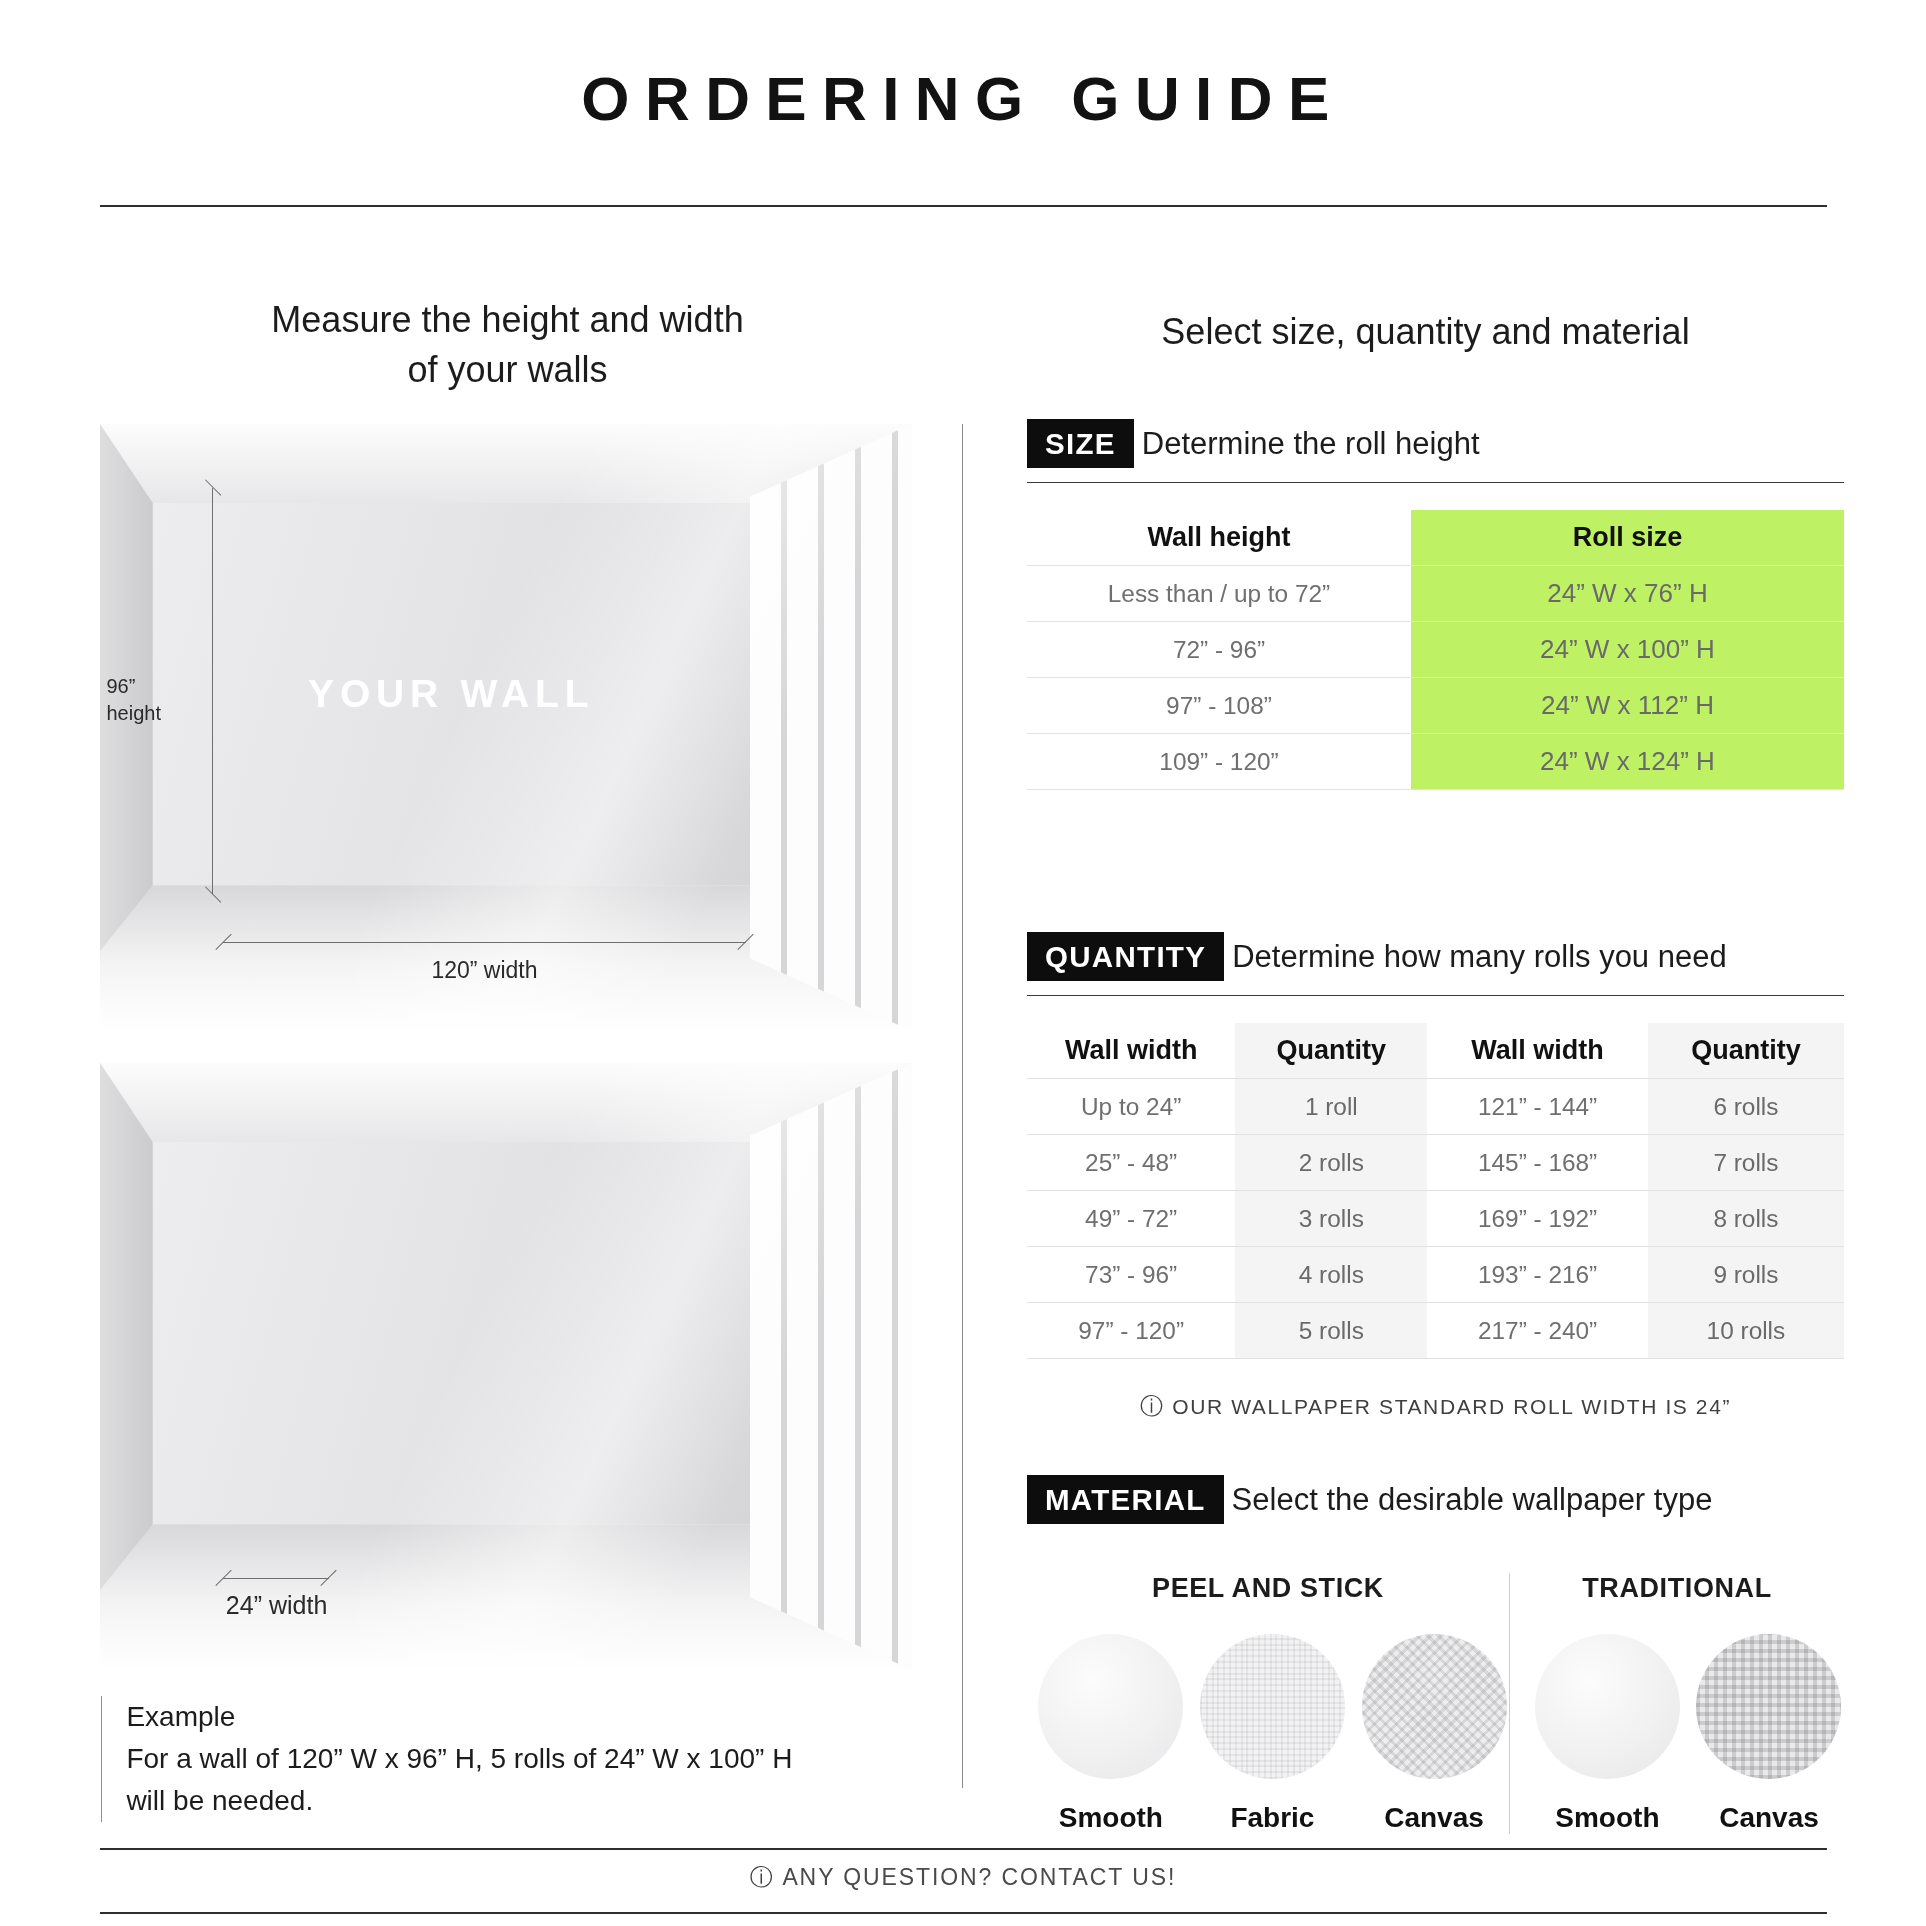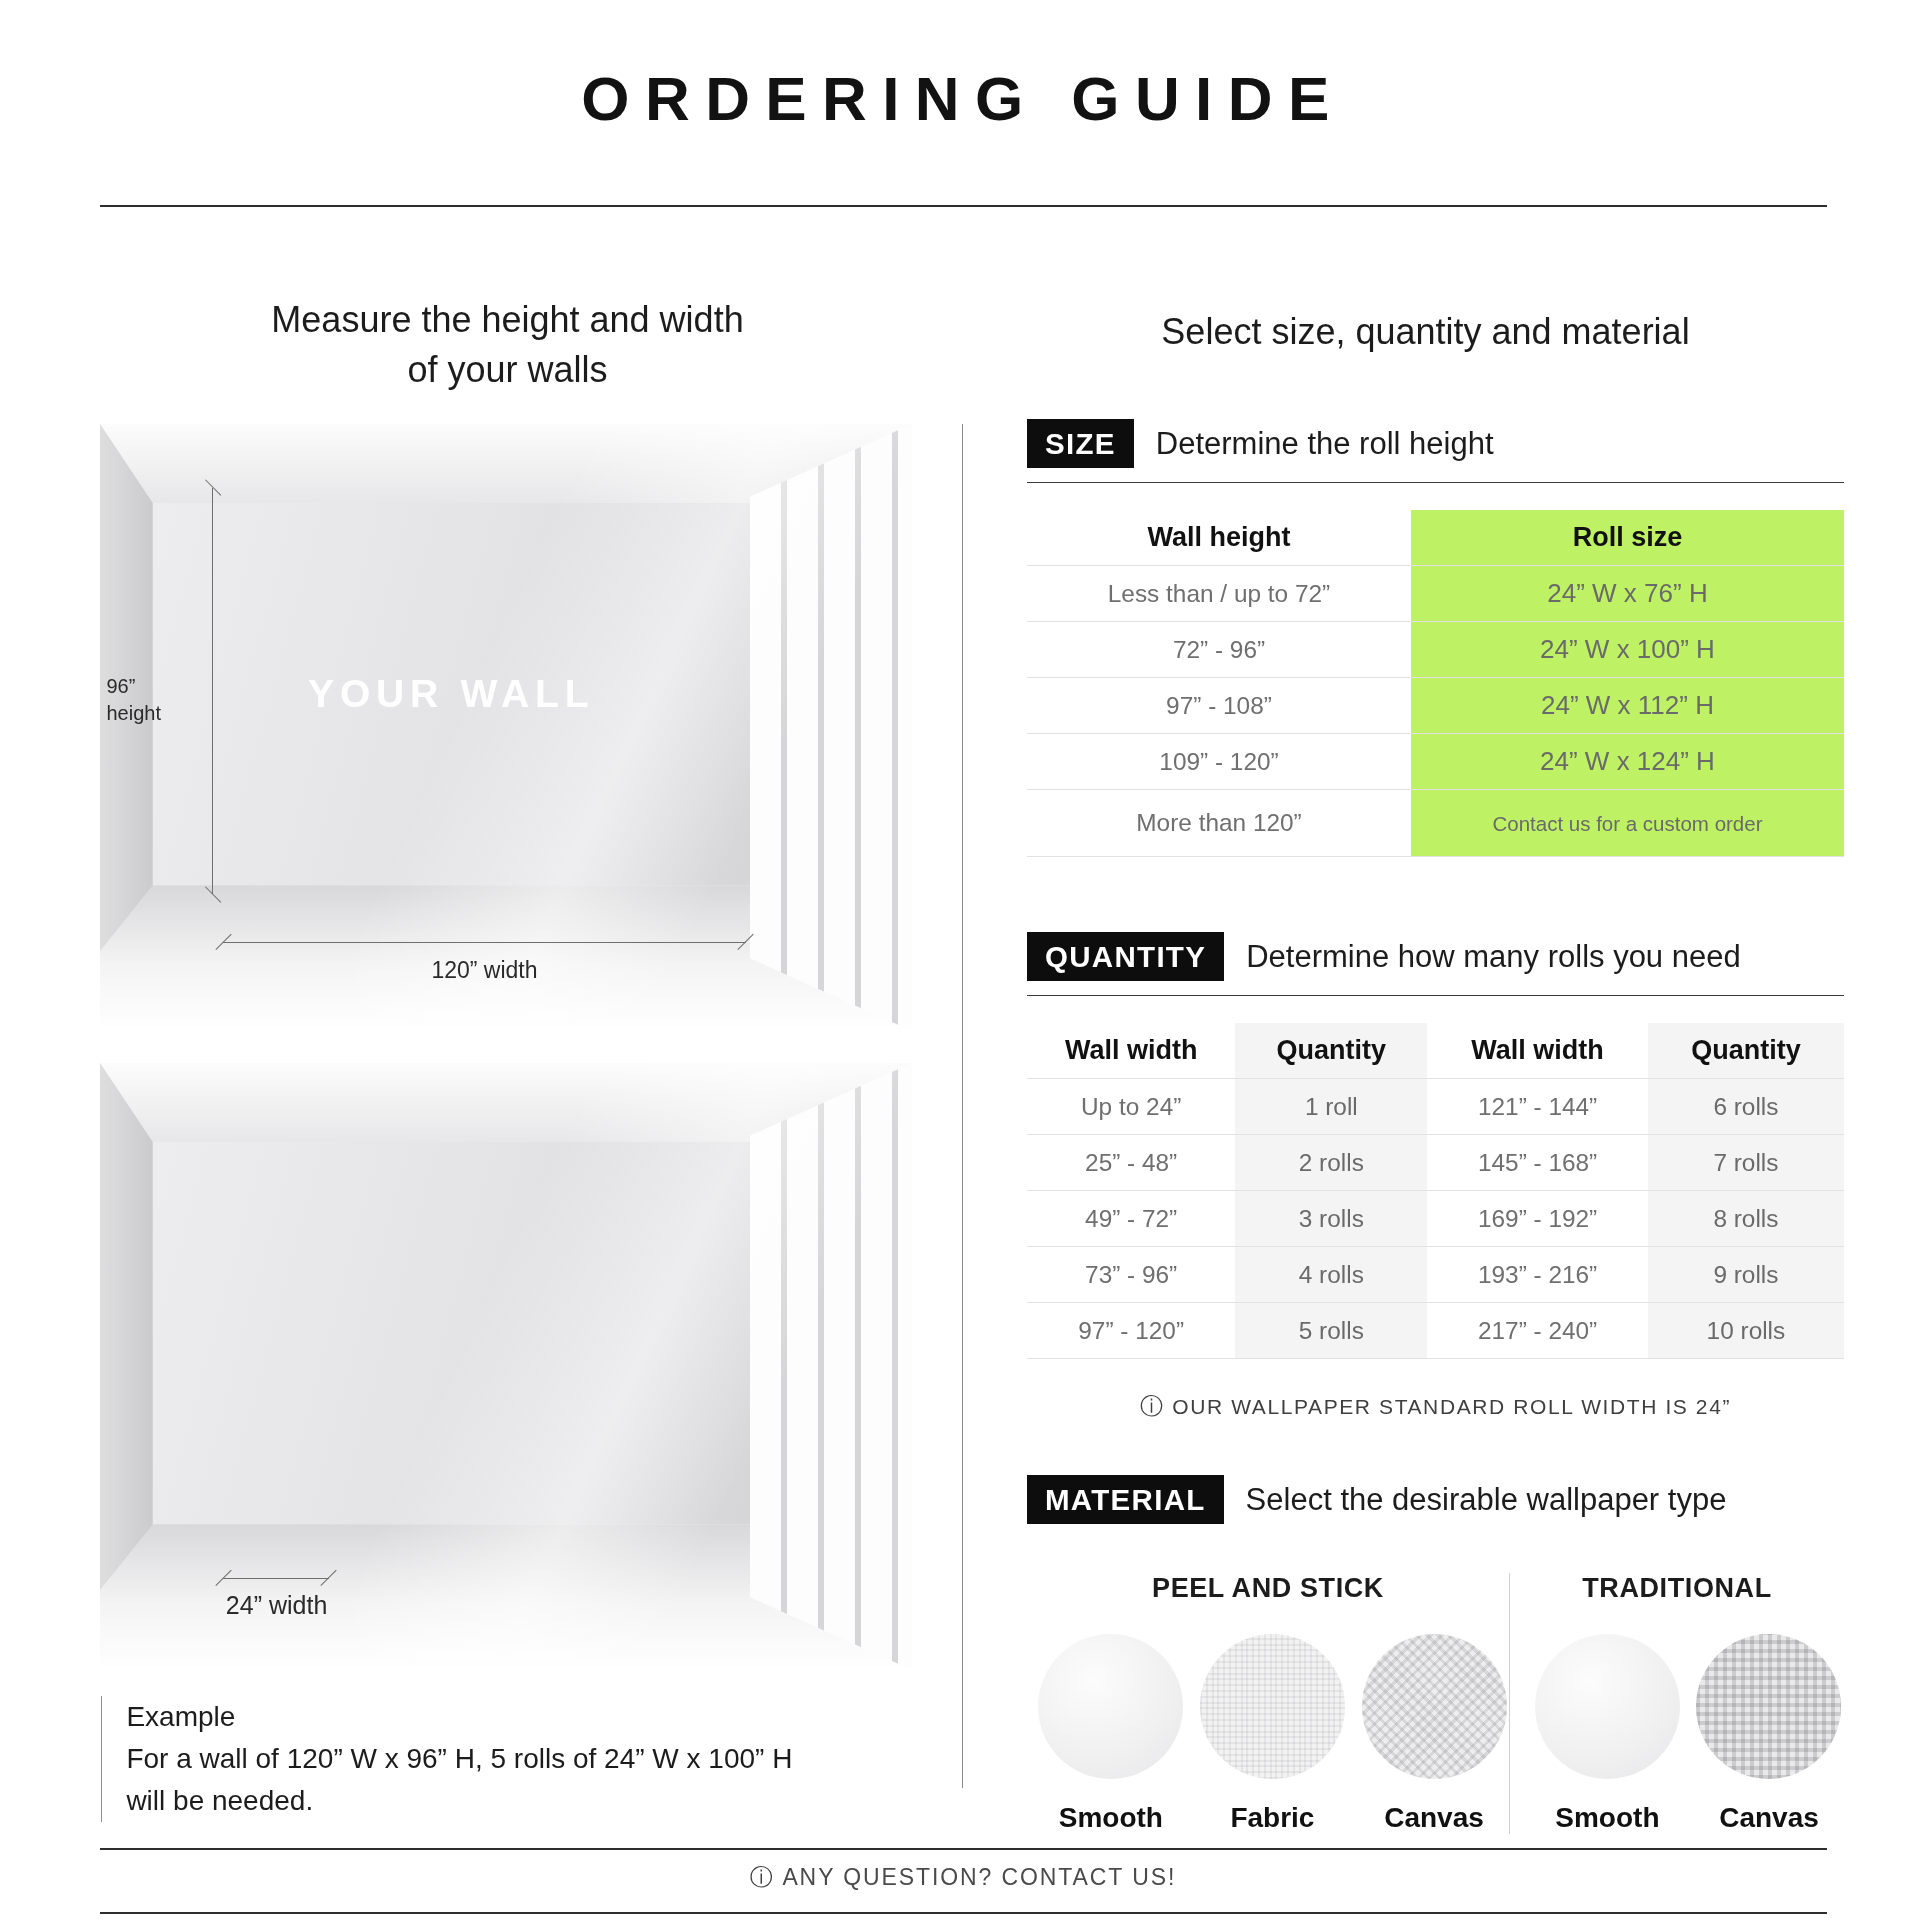--- a/index.html
+++ b/index.html
@@ -76,21 +76,21 @@
   
   .example { position:absolute; left:101px; top:1696px; width:790px;
     border-left:1.9px solid #8f8f8f; padding-left:24.4px;
     font-size:28px; line-height:1.5; color:#1c1c1c; }
 
   
   .section { position:absolute; left:1027px; width:817px; }
   .section-size { top:419px; }
   .section-quantity { top:932px; }
   .section-material { top:1475px; }
-  .section-header { display:flex; align-items:center; gap:22px; padding-bottom:14px; }
+  .section-header { display:flex; align-items:center; gap:8px; padding-bottom:14px; }
   .section-header.ruled { border-bottom:1.9px solid #3a3a3a; }
   .badge { background:#0d0d0d; color:#fff; font-weight:700; font-size:29.5px; letter-spacing:1.3px; padding:7.7px 18px; }
   .section-subtitle { font-size:31px; color:#1c1c1c; }
 
   
   .size-table { margin-top:27px; width:100%; }
   .t-row { display:flex; align-items:stretch; border-bottom:1.3px solid #e2e2e3; min-height:56px; }
   .t-row.tall { min-height:67px; }
   .cell { display:flex; align-items:center; justify-content:center; text-align:center; }
   .size-wall { width:47%; font-size:24.4px; color:#6f6f6f; }
@@ -206,26 +206,20 @@
         <div class="cell size-roll">24” W x 100” H</div>
       </div>
       <div class="t-row">
         <div class="cell size-wall">97” - 108”</div>
         <div class="cell size-roll">24” W x 112” H</div>
       </div>
       <div class="t-row">
         <div class="cell size-wall">109” - 120”</div>
         <div class="cell size-roll">24” W x 124” H</div>
       </div>
-      <div class="t-row tall">
-        <div class="cell size-wall">More than 120”</div>
-        <div class="cell size-roll">
-          <span class="small-2line">Contact us for a custom order</span>
-        </div>
-      </div>
     </div>
   </div>
 
   <div class="section section-quantity">
     <div class="section-header ruled">
       <span class="badge">QUANTITY</span>
       <span class="section-subtitle">Determine how many rolls you need</span>
     </div>
     <div class="qty-table">
       <div class="t-row t-head">

